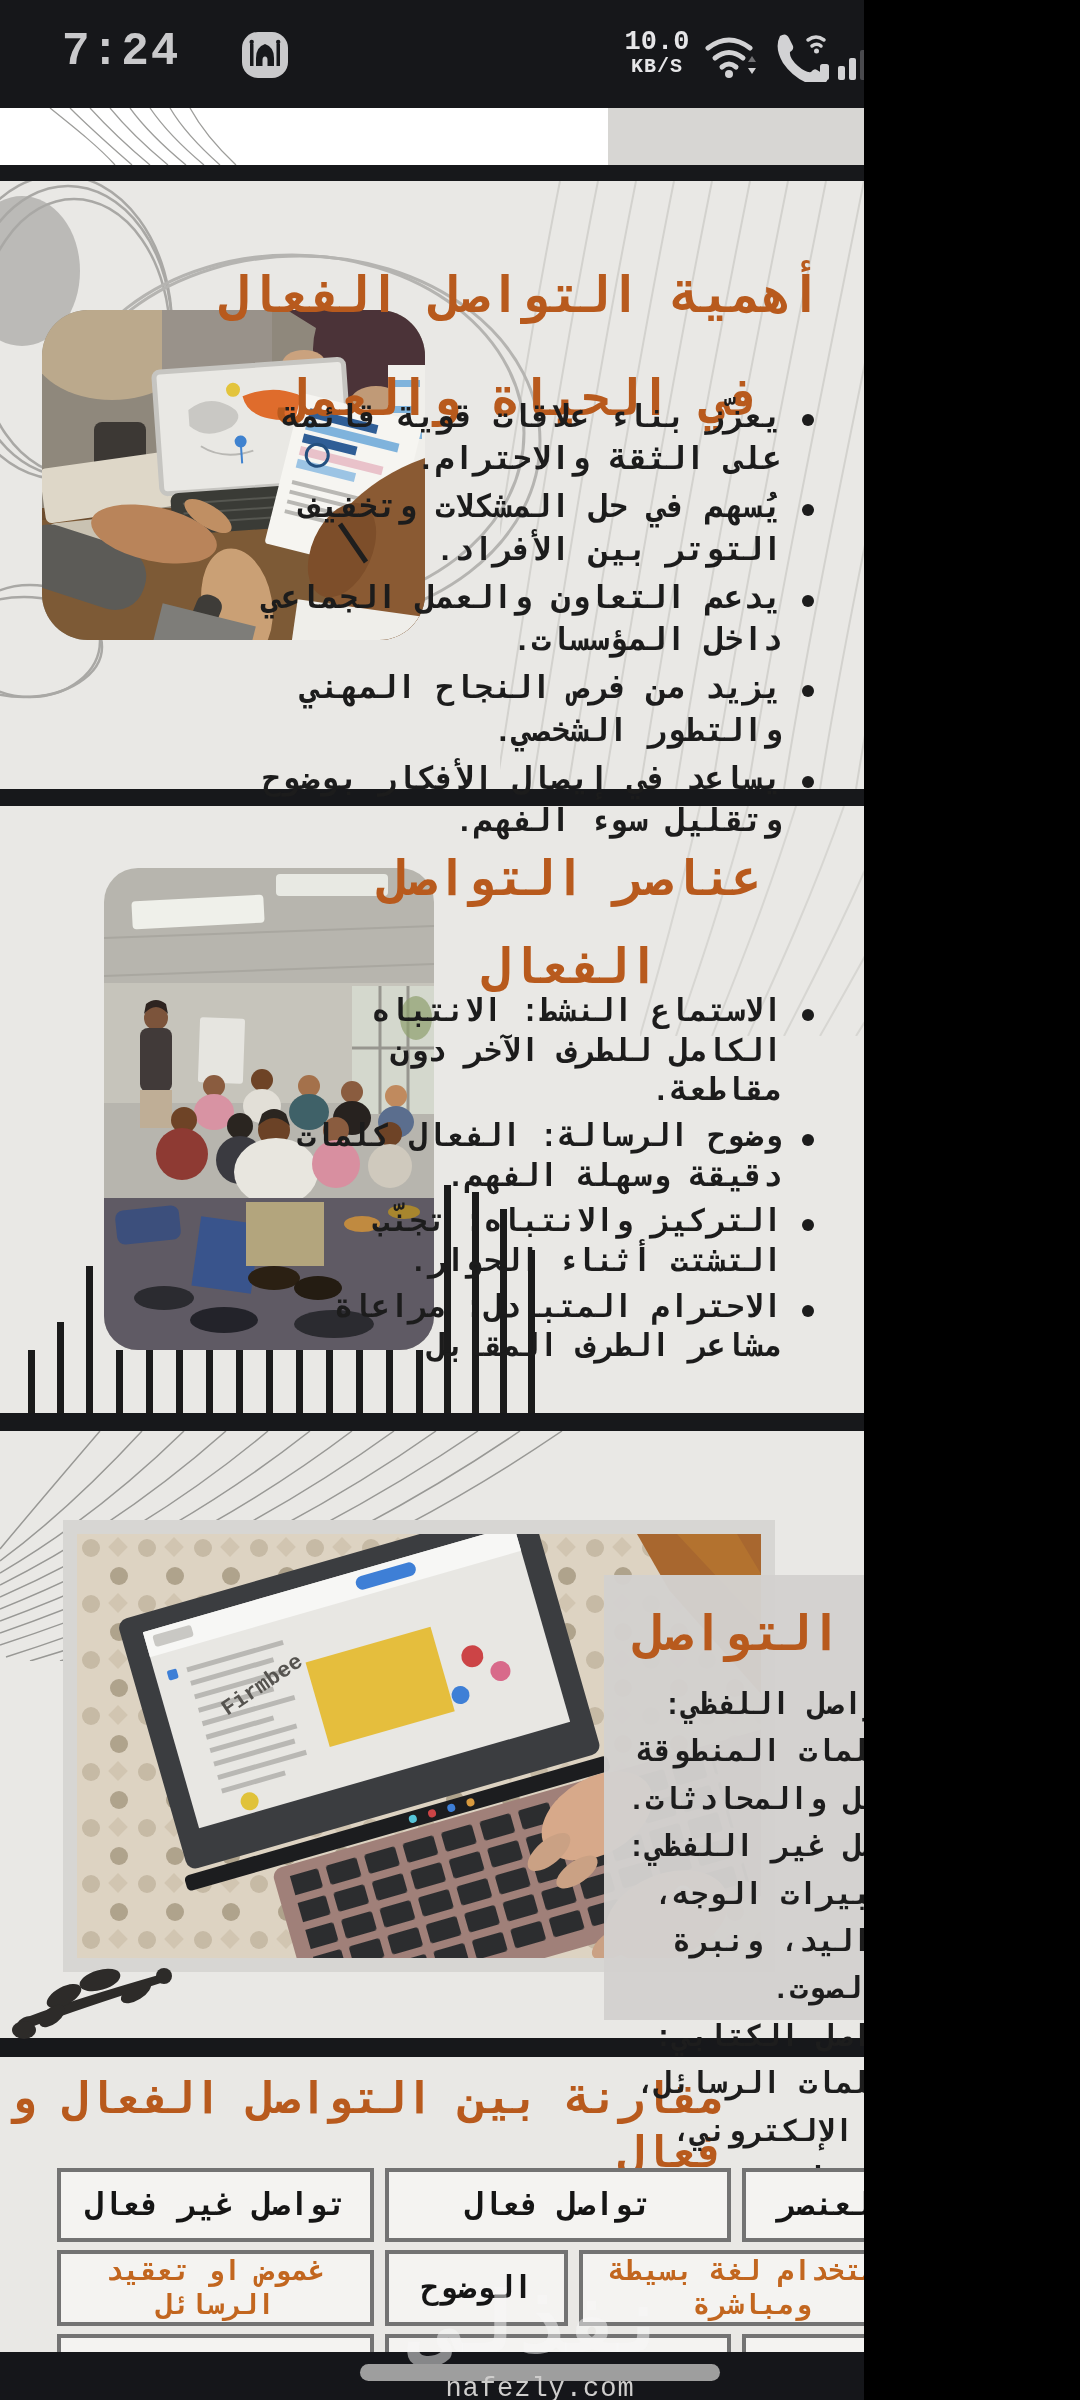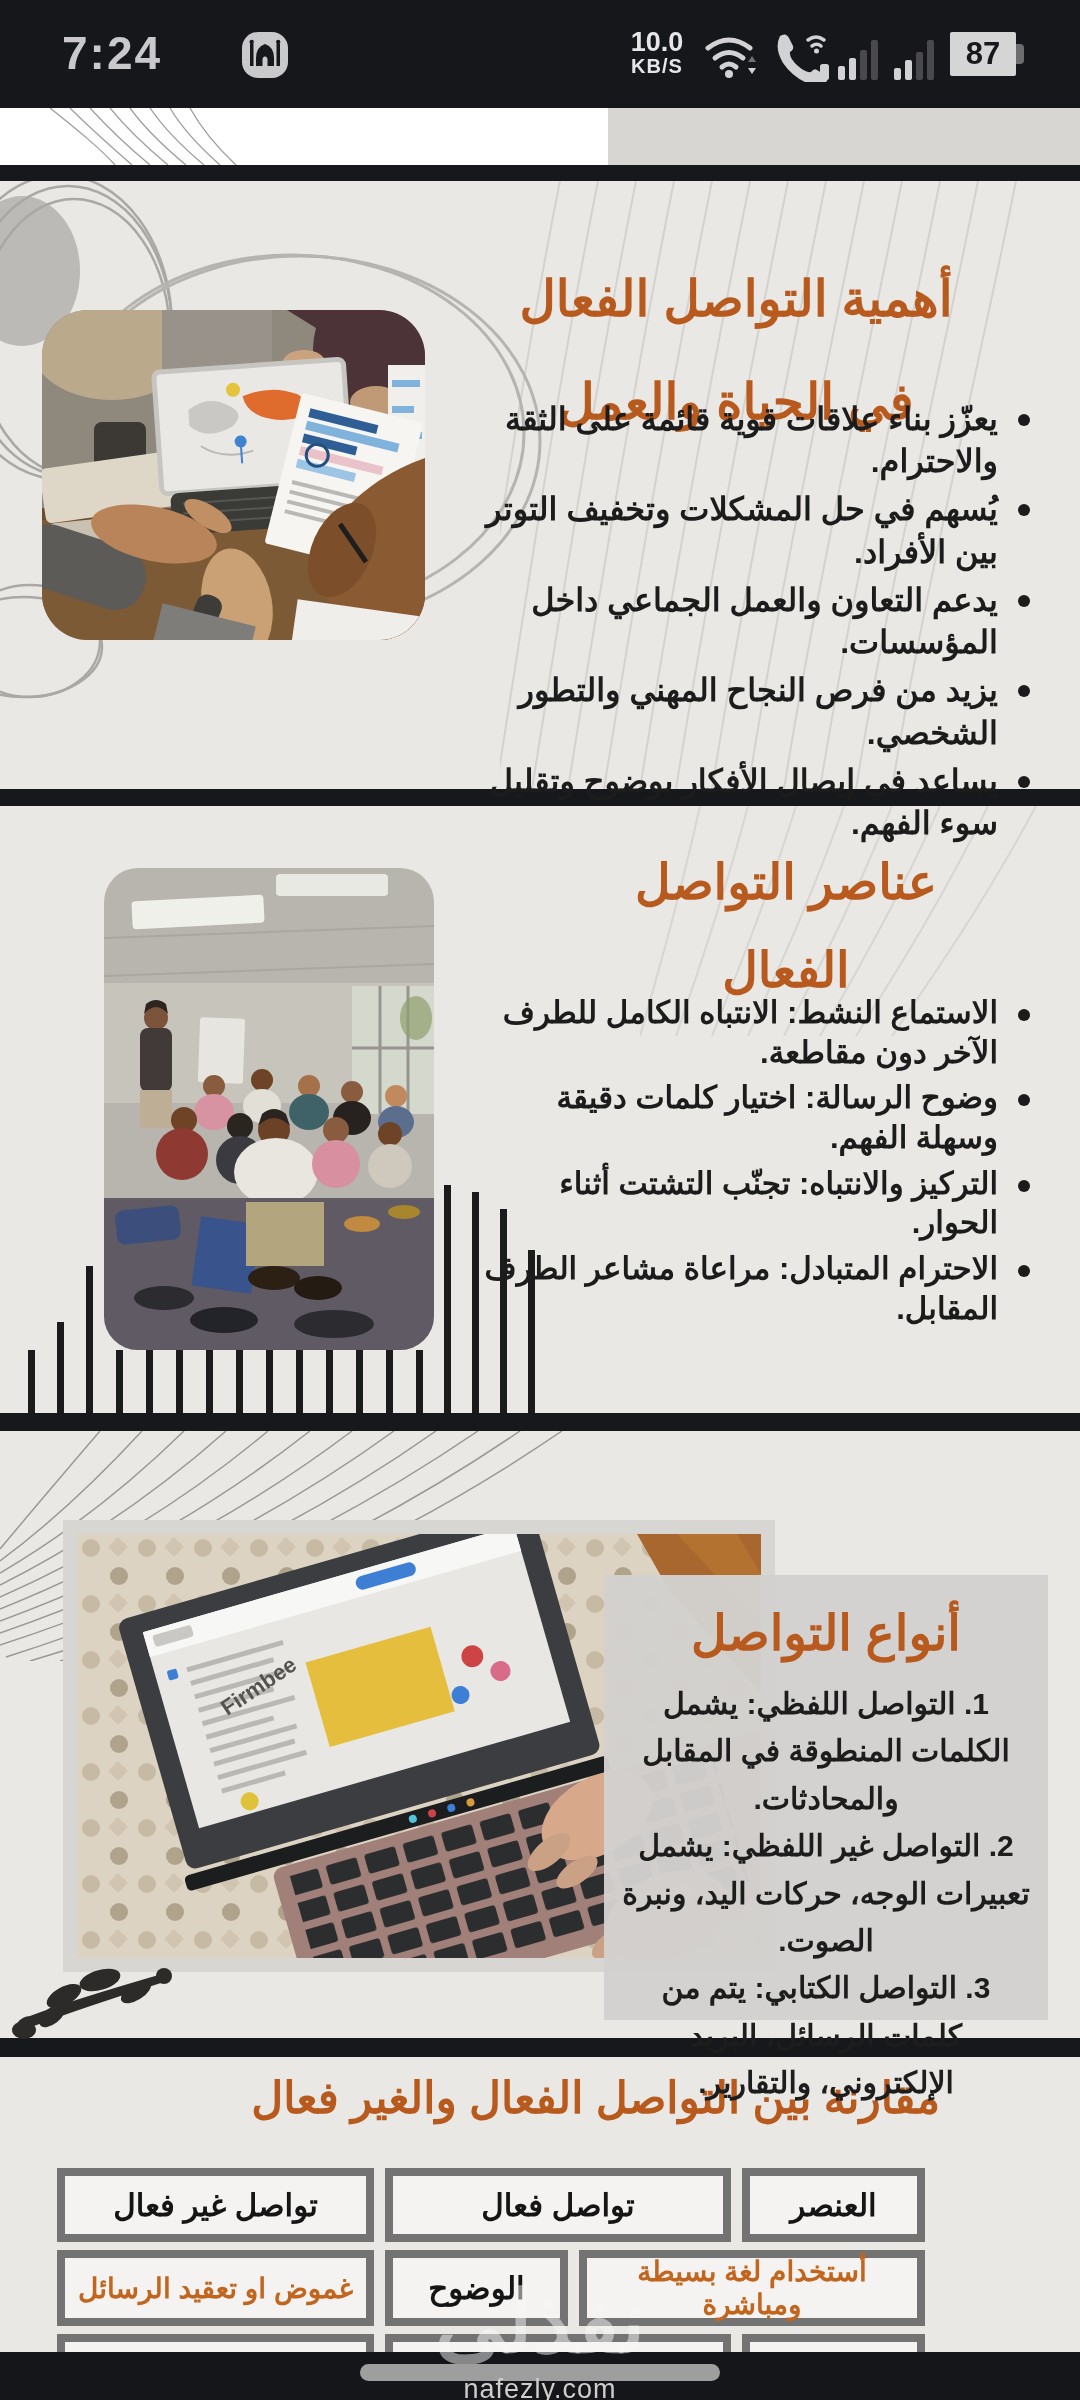--- a/index.html
+++ b/index.html
@@ -1,18 +1,18 @@
 <!DOCTYPE html>
 <html lang="ar"><head>
 <meta charset="utf-8">
 <style>
   html,body{margin:0;padding:0;background:#000;}
   *{box-sizing:border-box;}
-  .screen{position:relative;width:1080px;height:2400px;overflow:hidden;background:#e9e8e5;
-          font-family:Liberation Sans, sans-serif;}
+  .screen{position:relative;width:864px;height:2400px;overflow:hidden;background:#e9e8e5;
+          font-family:Liberation Mono, monospace;}
   
   .statusbar{position:absolute;left:0;top:0;width:1080px;height:108px;background:#16171a;z-index:60;}
   .sb-time{position:absolute;left:62px;top:26px;font-size:46px;font-weight:bold;color:#c9c9cb;letter-spacing:2px;}
   .sb-app{position:absolute;left:240px;top:30px;width:50px;height:50px;}
   .sb-speed{position:absolute;left:618px;top:28px;width:78px;text-align:center;color:#e6e6e8;font-weight:bold;line-height:1.05;}
   .sb-speed .t{font-size:27px;}.sb-speed .b{font-size:20px;letter-spacing:1px;}
   .sb-ic{position:absolute;top:30px;}
   .battery{position:absolute;left:950px;top:32px;width:66px;height:44px;background:#d5d5d6;border-radius:2px;
            display:flex;align-items:center;justify-content:center;font-size:31px;font-weight:bold;color:#17181b;}
   .battery:after{content:"";position:absolute;right:-8px;top:12px;width:8px;height:20px;background:#6d6d70;border-radius:0 4px 4px 0;}
@@ -35,21 +35,21 @@
   .graybox{position:absolute;left:604px;top:1575px;width:444px;height:445px;background:rgba(211,209,206,0.97);z-index:5;}
   .graybox .t3{margin-top:30px;text-align:center;font-size:49px;font-weight:bold;color:#b85a1d;}
   .types{direction:rtl;margin:18px 18px 0 18px;color:#1d1d1d;font-weight:bold;font-size:30px;line-height:1.58;
          counter-reset:item;}
   .types div{counter-increment:item;text-align:center;}
   .types div:before{content:counter(item) ". ";font-weight:bold;}
   
   .cmp-title{position:absolute;right:140px;top:2072px;width:910px;text-align:right;font-size:44px;font-weight:bold;color:#b85a1d;z-index:4;}
   .cmp-table{position:absolute;left:57px;top:2168px;width:868px;direction:rtl;z-index:5;}
   .cmp-row{display:flex;gap:11px;margin-bottom:8px;}
-  .cell{background:#f4f3f1;border:8px solid #737373;display:flex;align-items:center;justify-content:center;
+  .cell{background:#f4f3f1;border:4px solid #737373;display:flex;align-items:center;justify-content:center;
         font-weight:bold;color:#151515;}
   .c-el{width:183px;}.c-ef{width:346px;}.c-in{width:317px;}
   .h74{height:74px;font-size:31px;}
   .r76{height:76px;}
   .r70{height:70px;}
   .orange{color:#c2661f;font-size:28px;font-weight:600;text-align:center;padding:0 8px;}
   .black32{font-size:31px;}
   
   .bottombar{position:absolute;left:0;top:2352px;width:1080px;height:48px;background:#15161a;z-index:40;}
   .homepill{position:absolute;left:360px;top:2364px;width:360px;height:17px;border-radius:9px;background:#9e9e9e;z-index:50;}
@@ -351,21 +351,21 @@
       <ellipse cx="300" cy="344" rx="16" ry="7" fill="#a8862e"></ellipse>
       <ellipse cx="60" cy="430" rx="30" ry="12" fill="#2b2b30"></ellipse>
       <ellipse cx="120" cy="452" rx="34" ry="13" fill="#23232a"></ellipse>
       <ellipse cx="230" cy="456" rx="40" ry="14" fill="#2b2b30"></ellipse>
     </svg>
   </div>
 
   <div class="bullets" style="right:38px;top:985px;width:580px;font-size:31px;line-height:1.28;">
     <ul>
       <li>الاستماع النشط: الانتباه الكامل للطرف الآخر دون مقاطعة.</li>
-      <li>وضوح الرسالة: اختيار كلمات دقيقة وسهلة الفهم.</li>
+      <li>وضوح الرسالة: الفعال كلمات دقيقة وسهلة الفهم.</li>
       <li>التركيز والانتباه: تجنّب التشتت أثناء الحوار.</li>
       <li>الاحترام المتبادل: مراعاة مشاعر الطرف المقابل.</li>
     </ul>
   </div>
 
   <div class="bar" style="top:1413px;height:18px;"></div>
 
   <svg class="deco" style="left:0;top:1431px;" width="660" height="230">
     <g stroke="#7e7e7b" stroke-width="1.5" fill="none" opacity="0.75">
       <path d="M100 0 Q 40 70 0 118"></path>

